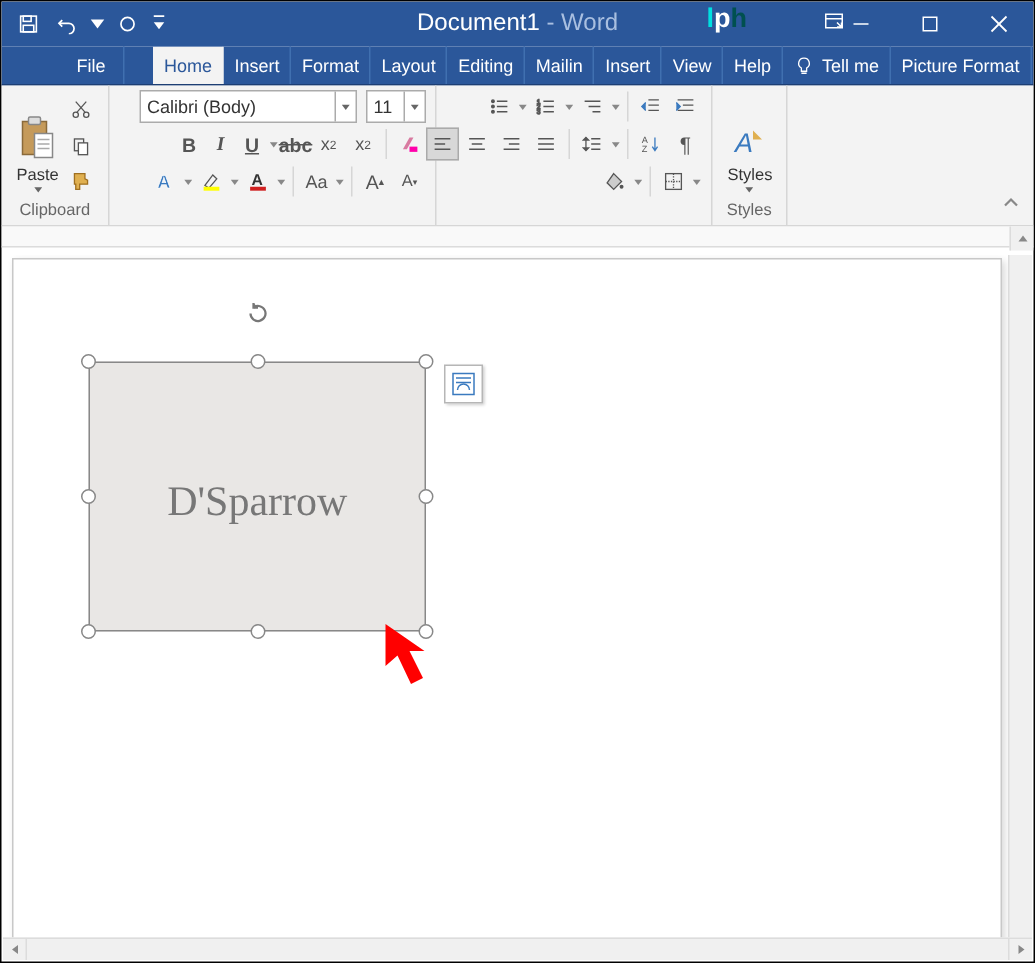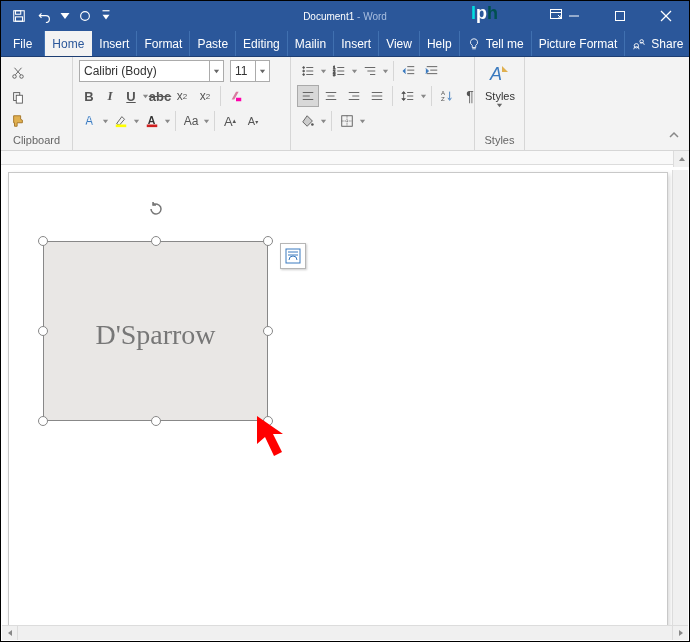--- a/index.html
+++ b/index.html
@@ -1,40 +1,40 @@
 <!DOCTYPE html>
 <html><head>
 <meta charset="utf-8">
 <style>
 * { margin: 0; padding: 0; box-sizing: border-box; font-family: "Segoe UI", Tahoma, sans-serif; }
 body { background: #fff; width: 690px; height: 642px; overflow: hidden; border: 1px solid #000; position: relative; }
 .titlebar { height: 30px; background: #2b579a; display: flex; align-items: center; color: #fff; font-size: 12px; position: relative; }
 .qa-icons { display: flex; align-items: center; gap: 2px; padding-left: 6px; }
 .qa-btn { width: 24px; height: 24px; display: flex; align-items: center; justify-content: center; color: #fff; }
 .qa-btn svg { width: 14px; height: 14px; }
-.title-text { position: absolute; left: 50%; transform: translateX(-50%); font-size: 10px; white-space: nowrap; }
+.title-text { position: absolute; left: 50%; transform: translateX(-50%); font-size: 16px; white-space: nowrap; }
 .title-text .dim { color: #a9bfe0; }
 .win-controls { display: flex; margin-left: auto; }
 .win-btn { width: 46px; height: 30px; display: flex; align-items: center; justify-content: center; color: #fff; }
 .win-btn svg { width: 12px; height: 12px; }
 .lph { position: absolute; left: 470px; top: 1px; font-family: monospace; font-size: 18px; font-weight: bold; pointer-events: none; }
 .lph .l { color: #00e0e0; } .lph .p { color: #fff; } .lph .h { color: #005050; }
 .rb-icon { position: absolute; right: 126px; top: 6px; color: #fff; }
 
 .tabbar { height: 26px; background: #2b579a; display: flex; align-items: stretch; font-size: 12px; color: #fff; border-bottom: 1px solid #1d3e73; }
 .tab { padding: 0 7px; display: flex; align-items: center; border-right: 1px solid #4070b0; cursor: default; white-space: nowrap; }
-.tab.file { padding: 0 12px; }
-.tab.active { background: #f3f3f3; color: #2b579a; border-right: 1px solid #f3f3f3; }
+.tab.file { padding: 0 12px; margin-left: 38px; }
+.tab.active { background: #f3f3f3; color: #2b579a; border-right: 1px solid #f3f3f3; margin-left: 19px; }
 .tab-spacer { flex: 1; }
 .tab.tell { gap: 5px; }
 .tab.share { gap: 5px; padding-right: 12px; border-right: none; }
 
 .ribbon { background: #f3f3f3; border-bottom: 1px solid #d6d6d6; display: flex; position: relative; }
 .rgroup { border-right: 1px solid #d6d6d6; display: flex; flex-direction: column; }
-.rgroup-body { flex: 1; display: flex; align-items: flex-start; padding: 3px 6px 0; }
+.rgroup-body { flex: 1; display: flex; align-items: flex-end; padding: 3px 6px 0; }
 .rgroup-label { font-size: 11px; color: #666; text-align: center; padding: 2px 0 4px; position: relative; }
 .vbtn { display: flex; flex-direction: column; align-items: center; justify-content: flex-end; padding: 2px 4px; }
 .vbtn .lbl { font-size: 11px; color: #333; margin-top: 2px; }
 .rrow { display: flex; align-items: center; gap: 1px; }
 .rbtn { width: 22px; height: 22px; display: flex; align-items: center; justify-content: center; color: #555; position: relative; }
 .rbtn.small svg { width: 14px; height: 14px; }
 .combo { height: 22px; background: #fff; border: 1px solid #ababab; display: flex; align-items: center; font-size: 12px; color: #333; }
 .combo .val { padding: 0 4px; flex: 1; white-space: nowrap; overflow: hidden; }
 .combo .dd { width: 14px; display: flex; align-items: center; justify-content: center; border-left: 1px solid #ababab; height: 100%; }
 .font-combo { width: 145px; }
@@ -42,21 +42,21 @@
 .sep { width: 1px; height: 20px; background: #d6d6d6; margin: 0 3px; }
 .collapse-btn { position: absolute; right: 4px; bottom: 4px; }
 
 .ruler-area { height: 14px; background: #f9f9f9; border-bottom: 1px solid #dcdcdc; position: relative; }
 .vscroll-up { position: absolute; right: 0; top: 0; width: 16px; height: 16px; background: #f0f0f0; border-left: 1px solid #dcdcdc; display: flex; align-items: center; justify-content: center; }
 
 .canvas-area { position: absolute; left: 1px; right: 1px; top: 169px; bottom: 16px; background: #fff; overflow: hidden; }
 .page { position: absolute; left: 6px; top: 2px; width: 660px; height: 620px; background: #fff; border: 1px solid #c8c8c8; box-shadow: 2px 2px 5px rgba(0,0,0,.15); }
 .vscroll { position: absolute; right: 0; top: 0; bottom: 0; width: 16px; background: #f0f0f0; border-left: 1px solid #dcdcdc; }
 
-.sel-box { position: absolute; left: 34px; top: 68px; width: 225px; height: 180px; }
+.sel-box { position: absolute; left: 50px; top: 68px; width: 225px; height: 180px; }
 .sel-img { position: absolute; left: 0; top: 0; right: 0; bottom: 0; background: #e9e7e5; border: 1px solid #888; display: flex; align-items: center; justify-content: center; }
 .sig { font-family: "Brush Script MT", cursive; font-size: 28px; color: #777; transform: translateY(4px); }
 .handle { position: absolute; width: 10px; height: 10px; background: #fff; border: 1px solid #888; border-radius: 50%; }
 .h-nw { left: -5px; top: -5px; } .h-n { left: 50%; top: -5px; margin-left: -5px; } .h-ne { right: -5px; top: -5px; }
 .h-w { left: -5px; top: 50%; margin-top: -5px; } .h-e { right: -5px; top: 50%; margin-top: -5px; }
 .h-sw { left: -5px; bottom: -5px; } .h-s { left: 50%; bottom: -5px; margin-left: -5px; } .h-se { right: -5px; bottom: -5px; }
 .rot-handle { position: absolute; left: 50%; top: -42px; margin-left: -10px; width: 20px; height: 20px; display: flex; align-items: center; justify-content: center; }
 .layout-btn { position: absolute; right: -38px; top: 2px; width: 26px; height: 26px; background: #fff; border: 1px solid #b6b6b6; box-shadow: 1px 1px 2px rgba(0,0,0,.2); display: flex; align-items: center; justify-content: center; }
 .arrow-cursor { position: absolute; left: 246px; top: 241px; pointer-events: none; }
 
@@ -129,21 +129,21 @@
         </svg>
       </div>
   </div>
 </div>
 
 <div class="tabbar">
   <div class="tab file">File</div>
   <div class="tab active">Home</div>
   <div class="tab">Insert</div>
   <div class="tab">Format</div>
-  <div class="tab">Paste</div>
+  <div class="tab">Layout</div>
   <div class="tab">Editing</div>
   <div class="tab">Mailin</div>
   <div class="tab">Insert</div>
   <div class="tab">View</div>
   <div class="tab">Help</div>
   <div class="tab tell">
     <svg width="14" height="14" viewBox="0 0 16 16" fill="none" stroke="currentColor">
         <path d="M8 2a4 4 0 0 0-2 7.5V12h4V9.5A4 4 0 0 0 8 2Z"></path>
         <line x1="6" y1="13.5" x2="10" y2="13.5"></line>
       </svg>
@@ -159,20 +159,34 @@
         <circle cx="11" cy="5" r="2"></circle>
       </svg>
     <span>Share</span>
   </div>
 </div>
 
 <div class="ribbon">
 
   <div class="rgroup" style="width:72px">
     <div class="rgroup-body">
+      <div class="vbtn">
+        <svg width="26" height="32" viewBox="0 0 26 32">
+            <rect x="3" y="4" width="16" height="22" fill="#c59a5a" stroke="#8a6a3a"></rect>
+            <rect x="7" y="1" width="8" height="5" rx="1" fill="#ddd" stroke="#888"></rect>
+            <rect x="11" y="12" width="12" height="16" fill="#fff" stroke="#888"></rect>
+            <line x1="13" y1="16" x2="21" y2="16" stroke="#aaa"></line>
+            <line x1="13" y1="19" x2="21" y2="19" stroke="#aaa"></line>
+            <line x1="13" y1="22" x2="21" y2="22" stroke="#aaa"></line>
+          </svg>
+        <span class="lbl">Paste</span>
+        <svg class="dd-caret" viewBox="0 0 8 8" fill="#666">
+            <path d="M1 2 L7 2 L4 6 Z"></path>
+          </svg>
+      </div>
       <div style="display:flex;flex-direction:column;gap:2px;padding-top:2px">
         <div class="rbtn small">
             <svg viewBox="0 0 16 16" fill="none" stroke="#555">
               <circle cx="4" cy="12" r="2"></circle>
               <circle cx="12" cy="12" r="2"></circle>
               <line x1="5" y1="10" x2="12" y2="2"></line>
               <line x1="11" y1="10" x2="4" y2="2"></line>
             </svg>
           </div>
         <div class="rbtn small">

